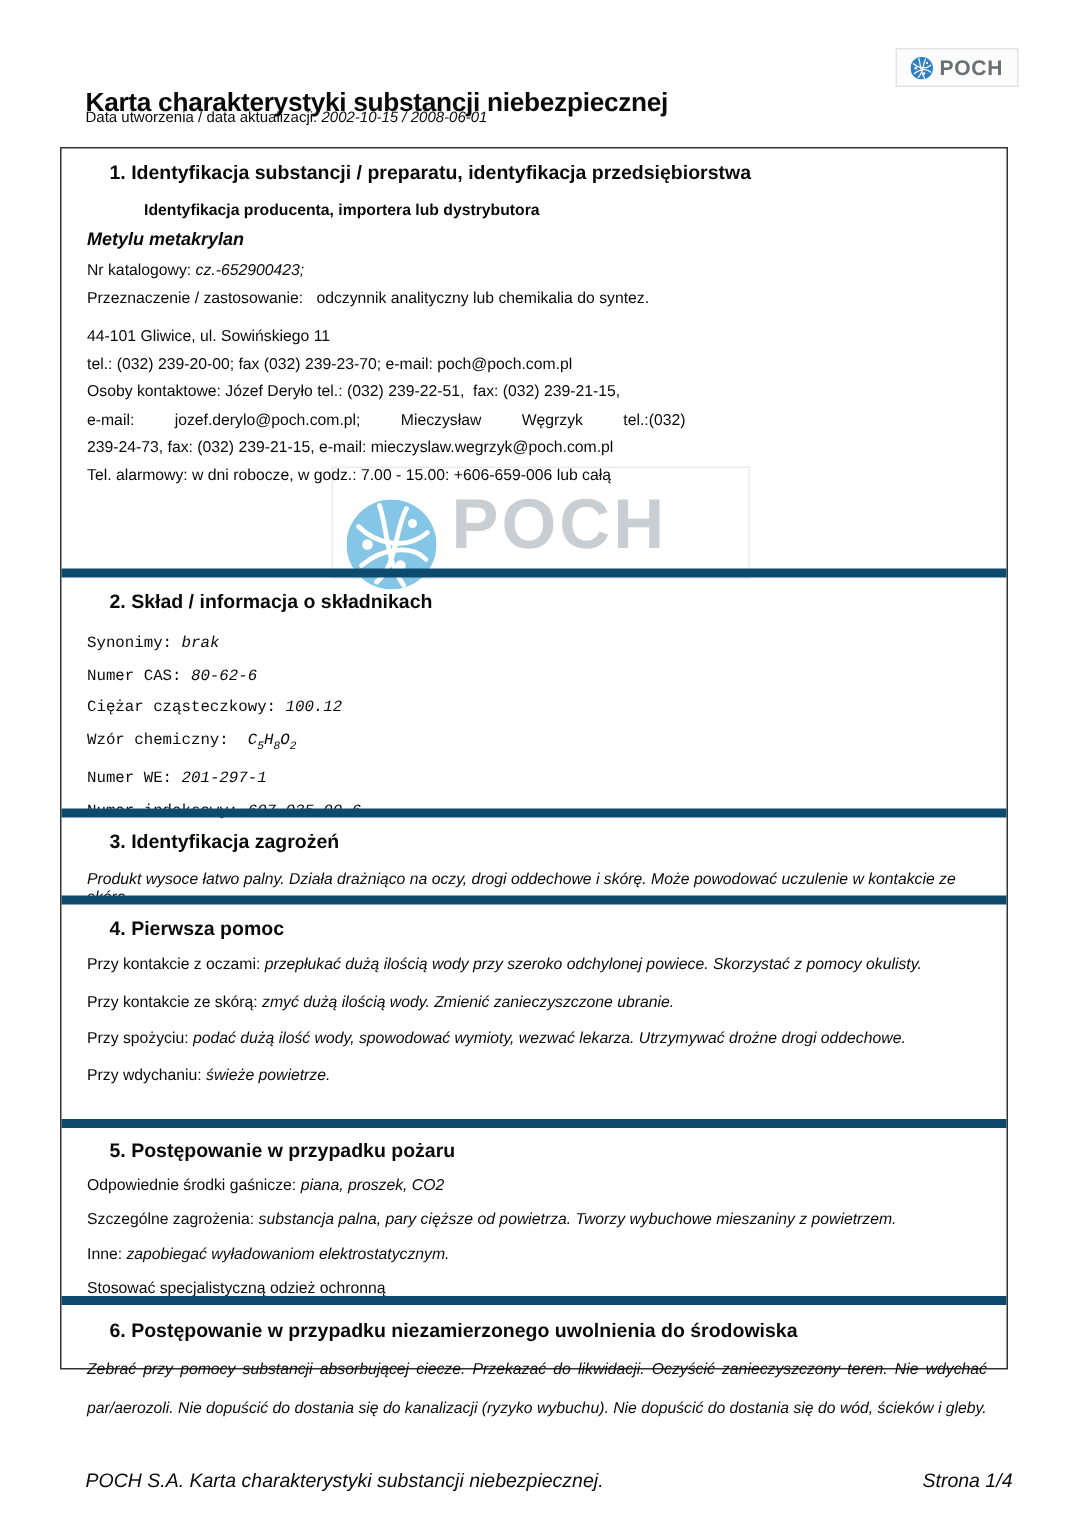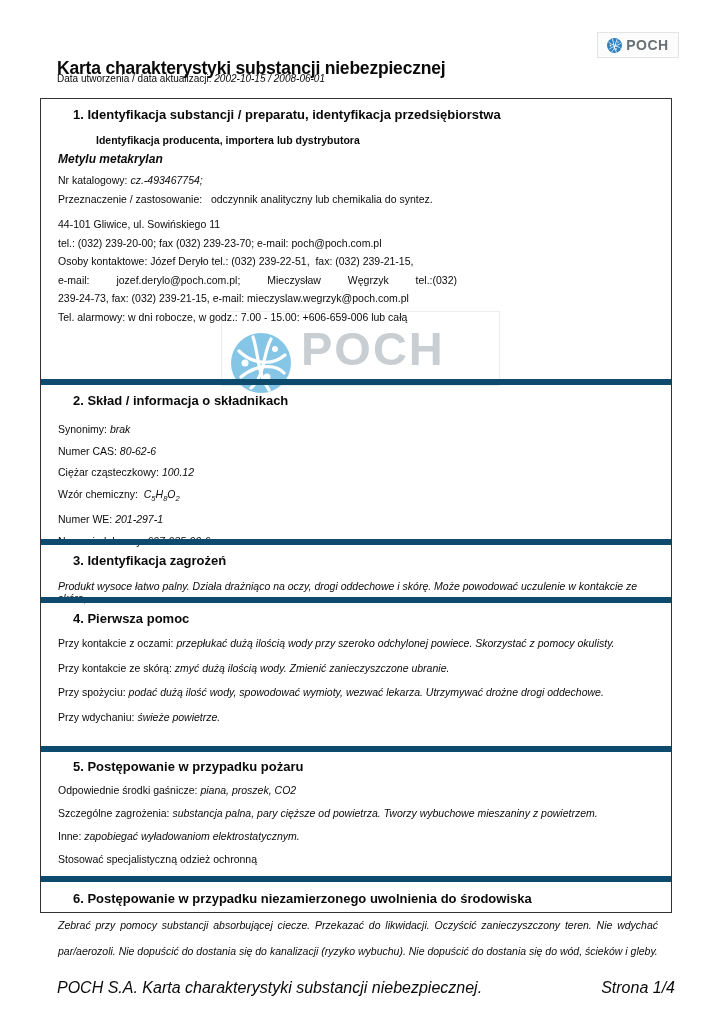--- a/index.html
+++ b/index.html
@@ -45,53 +45,53 @@
   }
   .sec + .sec{border-top:6px solid #0c4a6e;}
   .sec-title{font-weight:bold;font-size:13px;margin:8px 0 0 15px;}
   .sec-subtitle{font-weight:bold;font-size:10.5px;margin:12px 0 0 38px;}
 
   .s1{height:272px;}
   .s2{height:160px;}
   .s3{height:58px;}
   .s4{height:124px;}
   .s5{height:118px;margin-top:25px;}
-  .s6{height:83px;margin-top:12px;}
+  .s6{height:83px;}
 
   .product-name{font-size:12px;font-weight:bold;font-style:italic;margin-top:6px;}
   .line{white-space:pre-wrap;}
   .s1 .catalog{margin-top:8px;}
   .s1 .purpose{margin-top:7px;}
   .company{margin-top:10px;}
   .company p{line-height:18.5px;white-space:pre-wrap;}
   .company .jline{width:399px;text-align:justify;text-align-last:justify;}
 
   .pairs{margin-top:11px;}
-  .s2 .pairs p{line-height:21.5px;}
+  .s2 .pairs p{line-height:21.5px;font-family:Liberation Mono, monospace;}
   sub{font-size:7.5px;}
 
   .s3 .sec-text{margin-top:12px;font-style:italic;}
 
   .s4 .pairs{margin-top:5px;}
   .s4 .pairs p{line-height:24.5px;}
 
   .s5 .sec-title{margin-top:7px;}
   .s5 .pairs{margin-top:5px;}
   .s5 .pairs p{line-height:23px;}
 
   .s6 .sec-title{margin-top:9px;}
   .s6 .para{margin-top:6px;font-style:italic;}
   .s6 .para p{line-height:26px;}
   .s6 .j1{width:600px;text-align:justify;text-align-last:justify;}
 
   
   .footer{
     position:absolute;left:57px;top:979px;width:618px;
     display:flex;justify-content:space-between;
-    font-size:16px;font-style:italic;
+    font-size:13px;font-style:italic;
   }
 </style>
 </head>
 <body>
 
 <div class="page">
 
   <h1 class="doc-title">Karta charakterystyki substancji niebezpiecznej</h1>
   <p class="dateline"><span>Data utworzenia / data aktualizacji: </span><em>2002-10-15 / 2008-06-01</em></p>
 
@@ -130,21 +130,21 @@
           <circle cx="36" cy="44" r="3.5" fill="#fff"></circle>
         </svg>
       </span>
       <span class="watermark-text">POCH</span>
     </div>
 
     <div class="sec s1">
       <p class="sec-title">1. Identyfikacja substancji / preparatu, identyfikacja przedsiębiorstwa</p>
       <p class="sec-subtitle">Identyfikacja producenta, importera lub dystrybutora</p>
       <p class="product-name">Metylu metakrylan</p>
-      <p class="line catalog"><span>Nr katalogowy: </span><em>cz.-493467754;</em></p>
+      <p class="line catalog"><span>Nr katalogowy: </span><em>cz.-652900423;</em></p>
       <p class="line purpose"><span>Przeznaczenie / zastosowanie:   </span><span>odczynnik analityczny lub chemikalia do syntez.</span></p>
       <div class="company">
         <p>44-101 Gliwice, ul. Sowińskiego 11</p>
         <p>tel.: (032) 239-20-00; fax (032) 239-23-70; e-mail: poch@poch.com.pl</p>
         <p>Osoby kontaktowe: Józef Deryło tel.: (032) 239-22-51,  fax: (032) 239-21-15,</p>
         <p class="jline">e-mail: jozef.derylo@poch.com.pl; Mieczysław Węgrzyk tel.:(032)</p>
         <p>239-24-73, fax: (032) 239-21-15, e-mail: mieczyslaw.wegrzyk@poch.com.pl</p>
         <p>Tel. alarmowy: w dni robocze, w godz.: 7.00 - 15.00: +606-659-006 lub całą</p>
       </div>
     </div>

